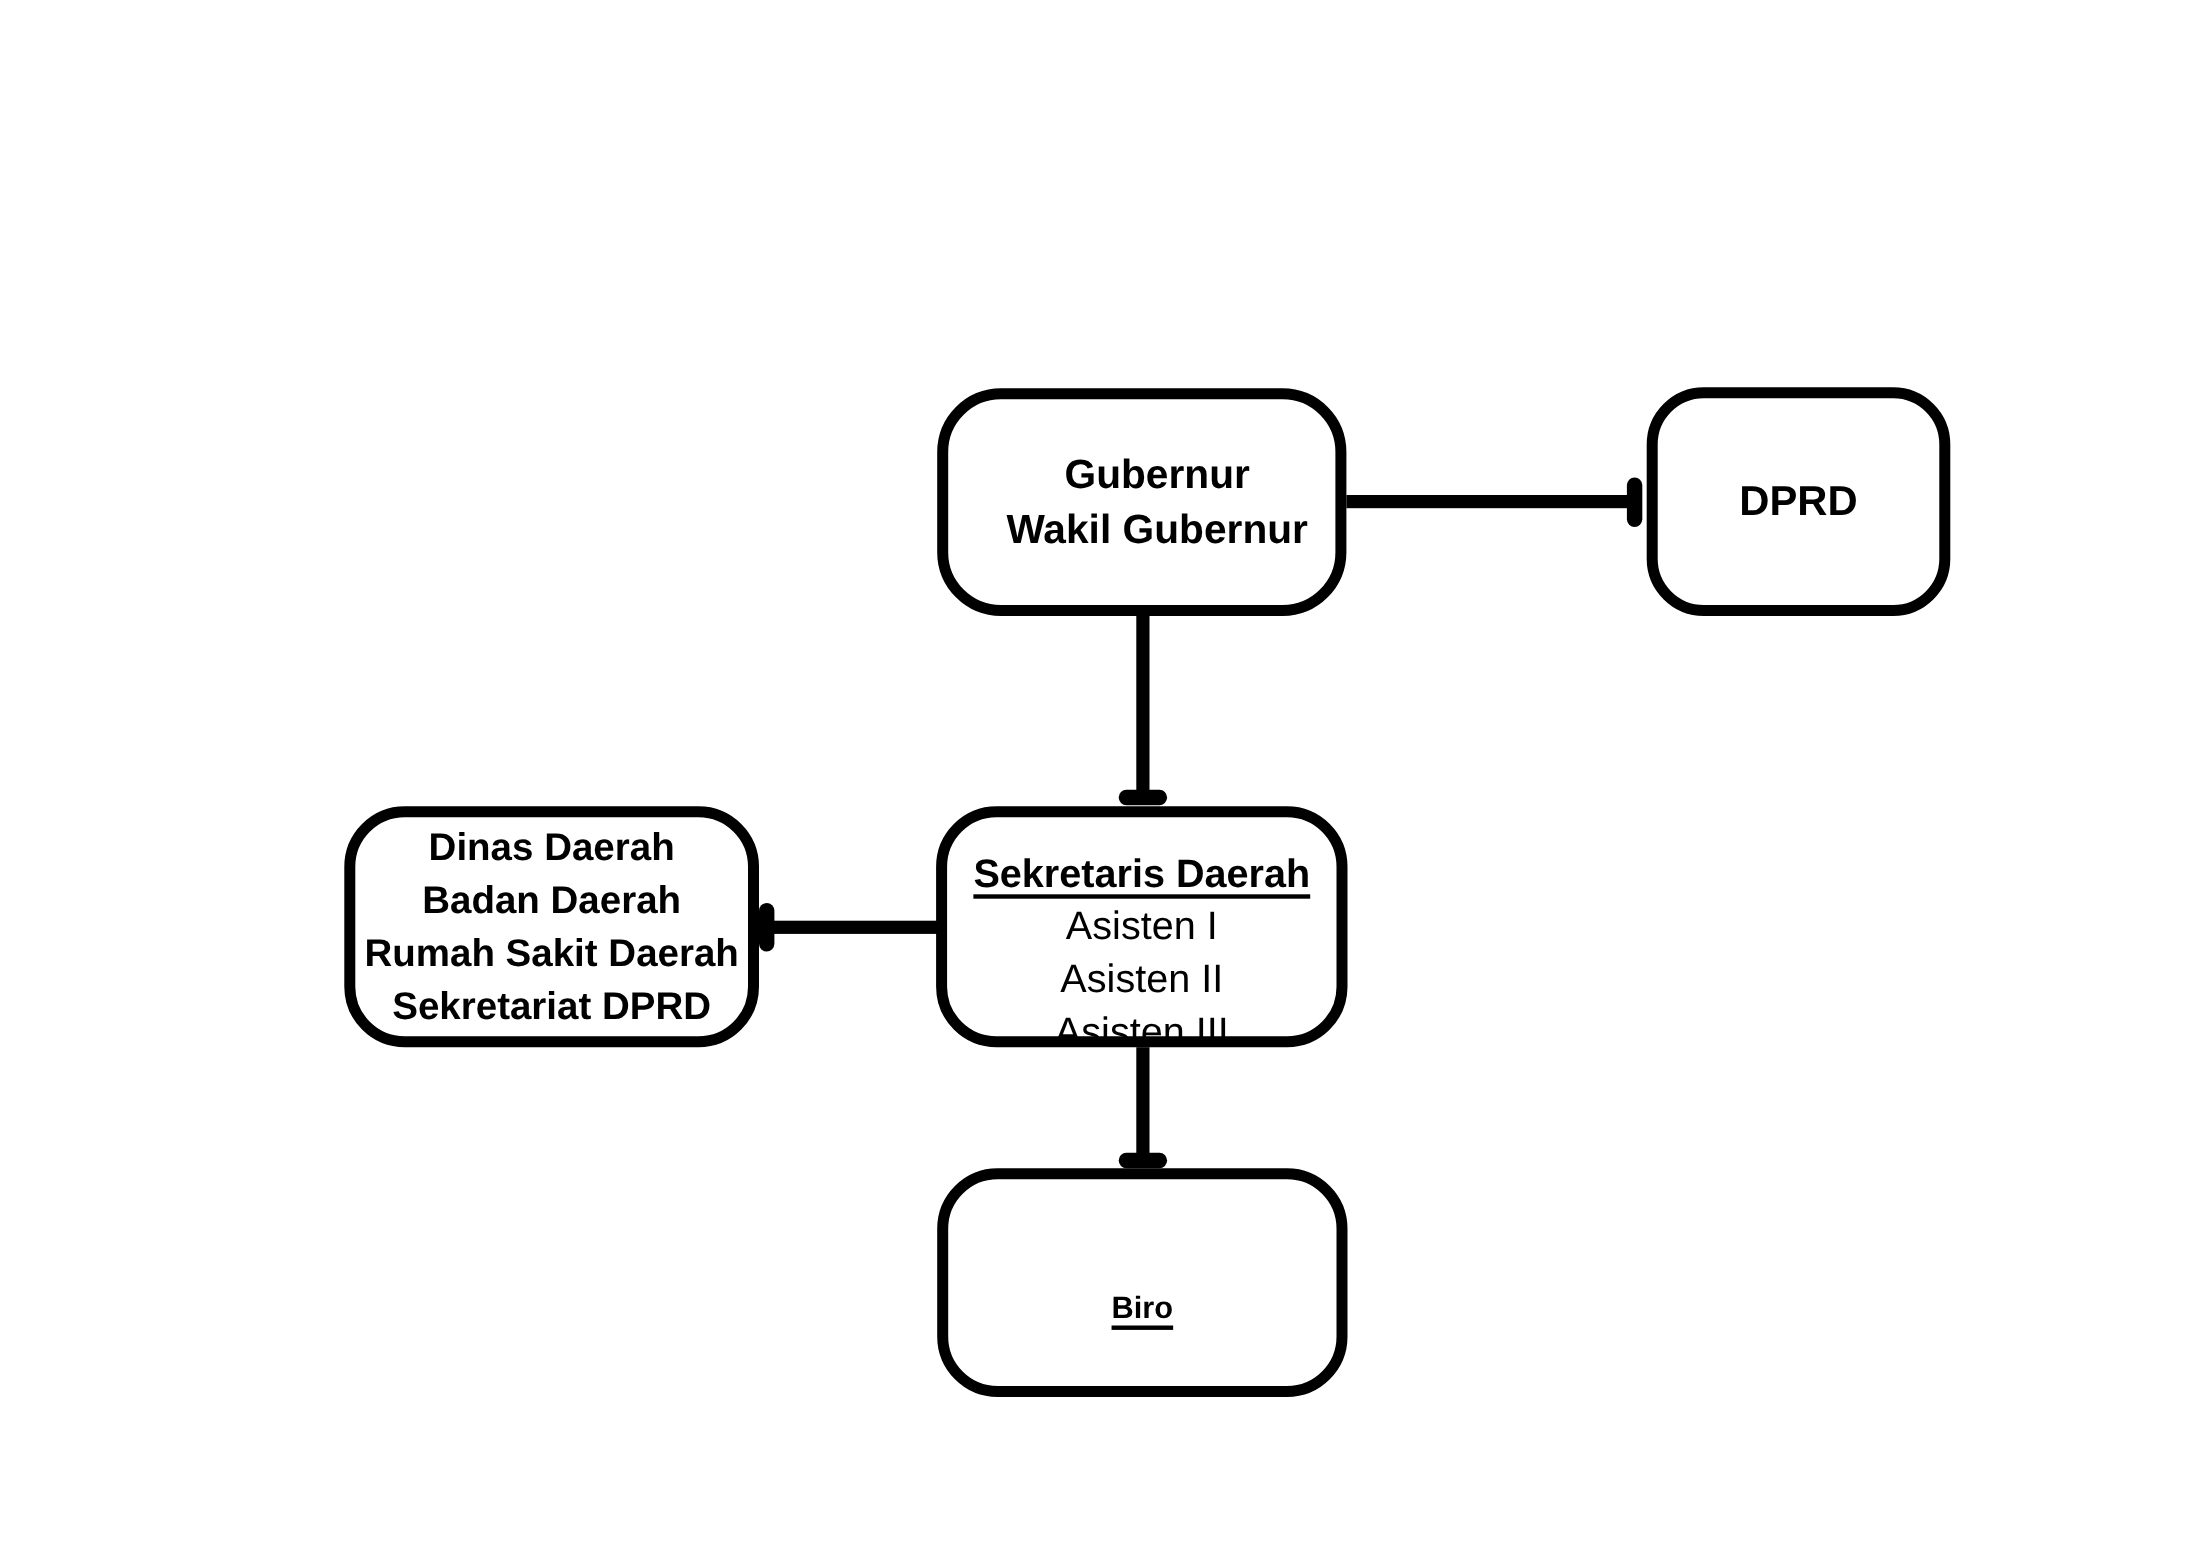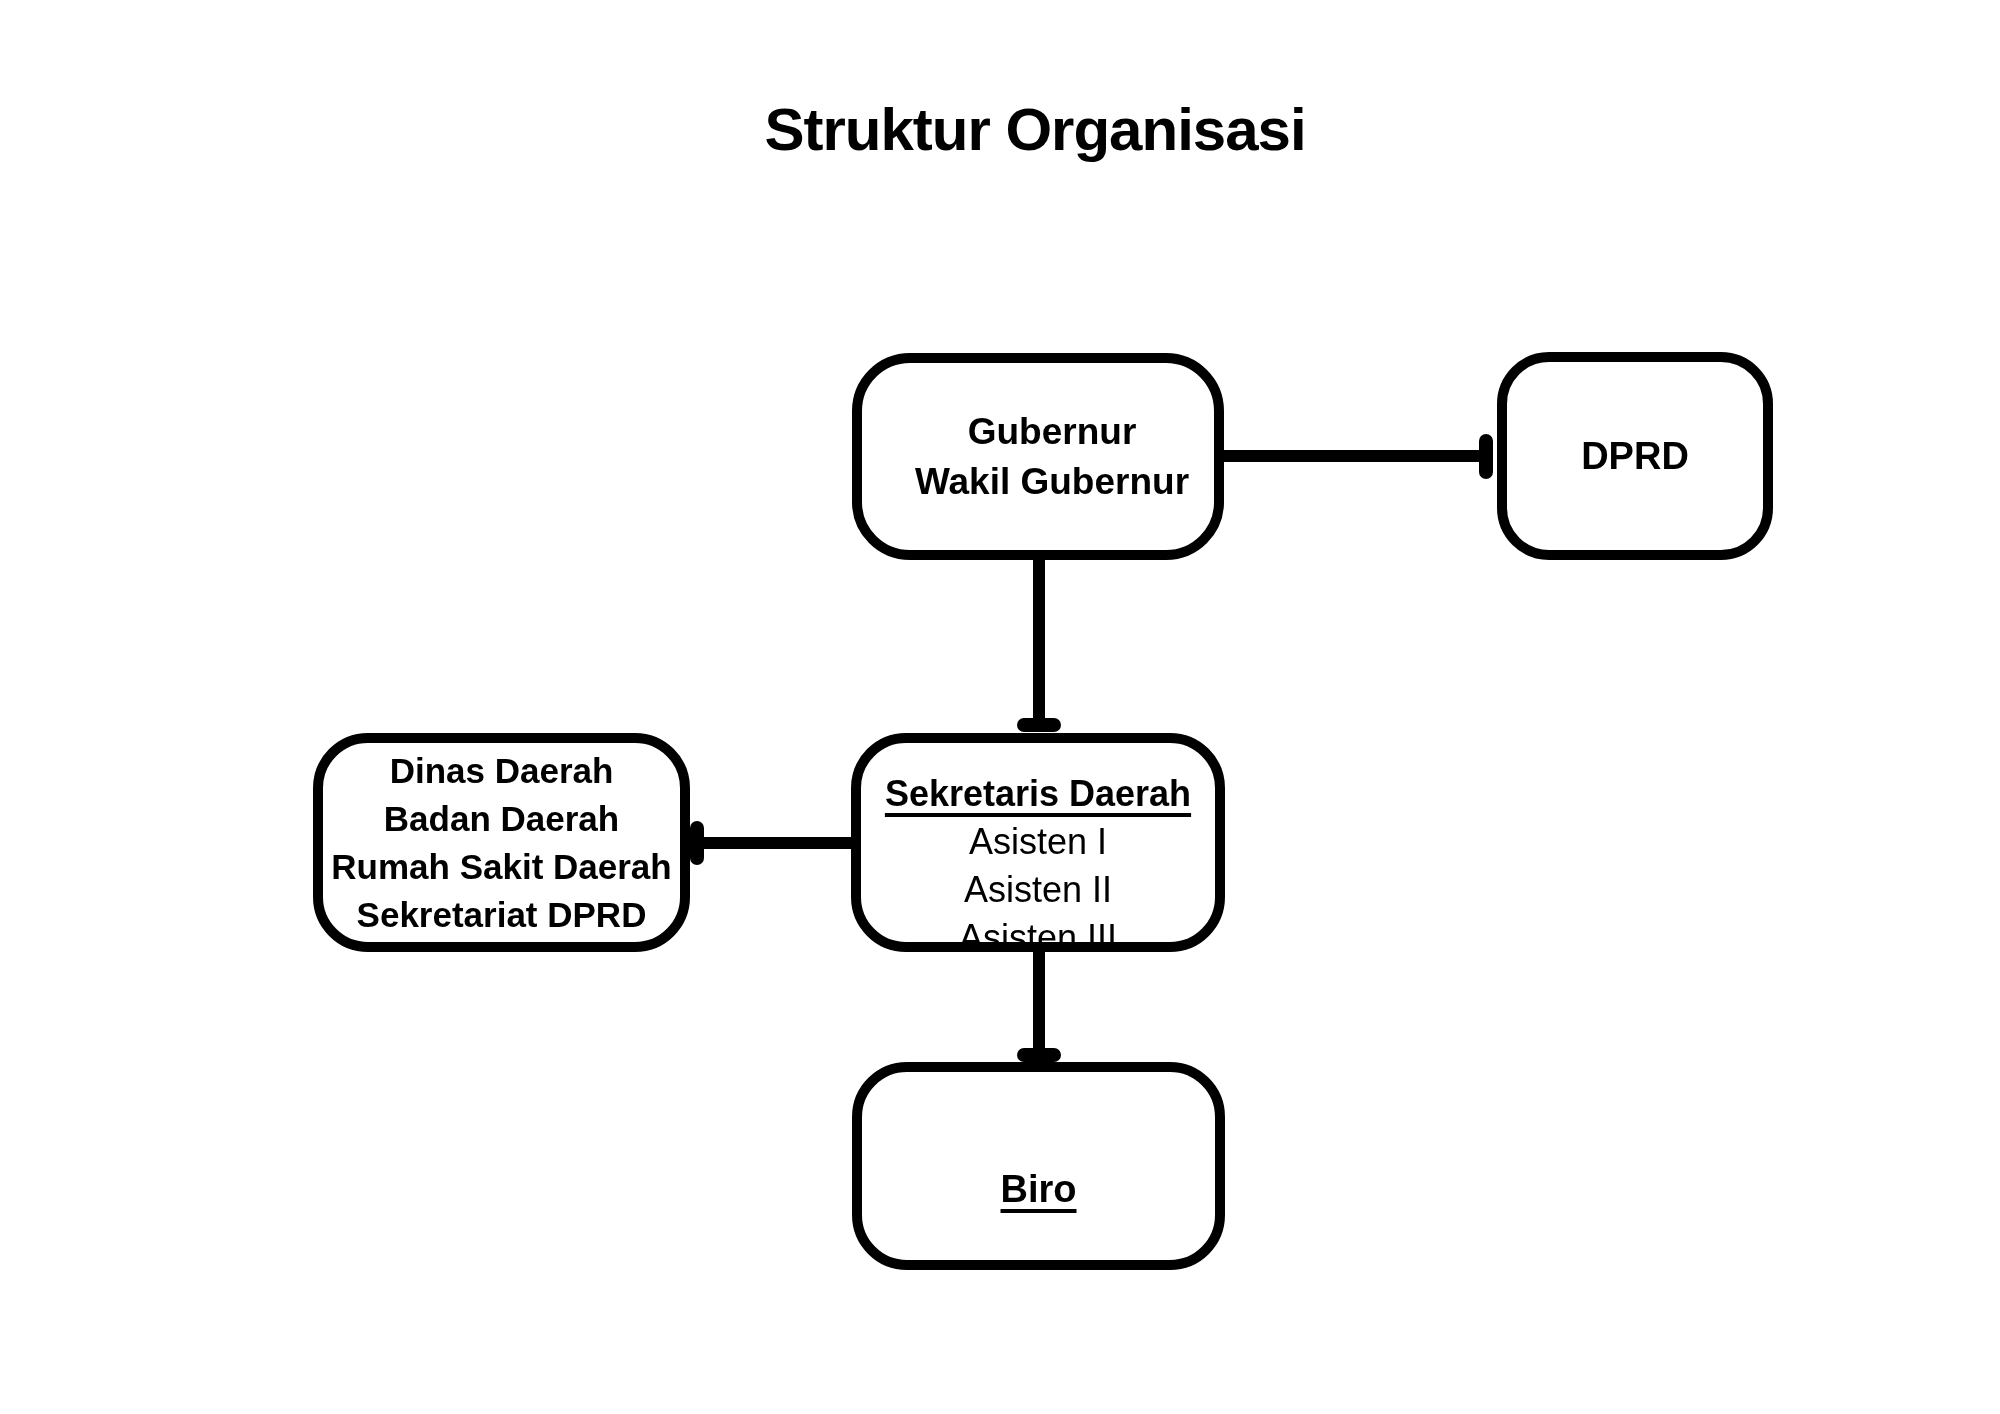--- a/index.html
+++ b/index.html
@@ -56,21 +56,21 @@
     font-size: 36px; line-height: 48px;
   }
   .node-perangkat {
     left: 313px; top: 733px; width: 377px; height: 219px;
     border-radius: 55px;
     font-size: 35px; font-weight: 700; line-height: 48px;
   }
   .node-biro {
     left: 852px; top: 1062px; width: 373px; height: 208px;
     border-radius: 55px;
-    font-size: 38px; font-weight: 700;
+    font-size: 28px; font-weight: 700;
   }
   .heading-underline {
     font-weight: 700;
     text-decoration: underline;
     text-decoration-thickness: 3.5px;
     text-underline-offset: 7px;
     margin-top: 46px;
   }
   .connector {
     position: absolute;
@@ -81,21 +81,20 @@
     background: #000000;
     border-radius: 8px;
   }
 </style>
 </head>
 <body>
 
 <div class="stage">
 
   <div class="chart-title">
-    <div>Struktur Organisasi</div>
   </div>
 
   <div class="connector" style="left:1224px; top:450px; width:258px; height:12px;"></div>
   <div class="endcap" style="left:1479px; top:434px; width:14px; height:45px;"></div>
 
   <div class="connector" style="left:1033px; top:558px; width:12px; height:172px;"></div>
   <div class="endcap" style="left:1017px; top:718px; width:44px; height:14px;"></div>
 
   <div class="connector" style="left:698px; top:837px; width:155px; height:12px;"></div>
   <div class="endcap" style="left:690px; top:821px; width:14px; height:44px;"></div>

